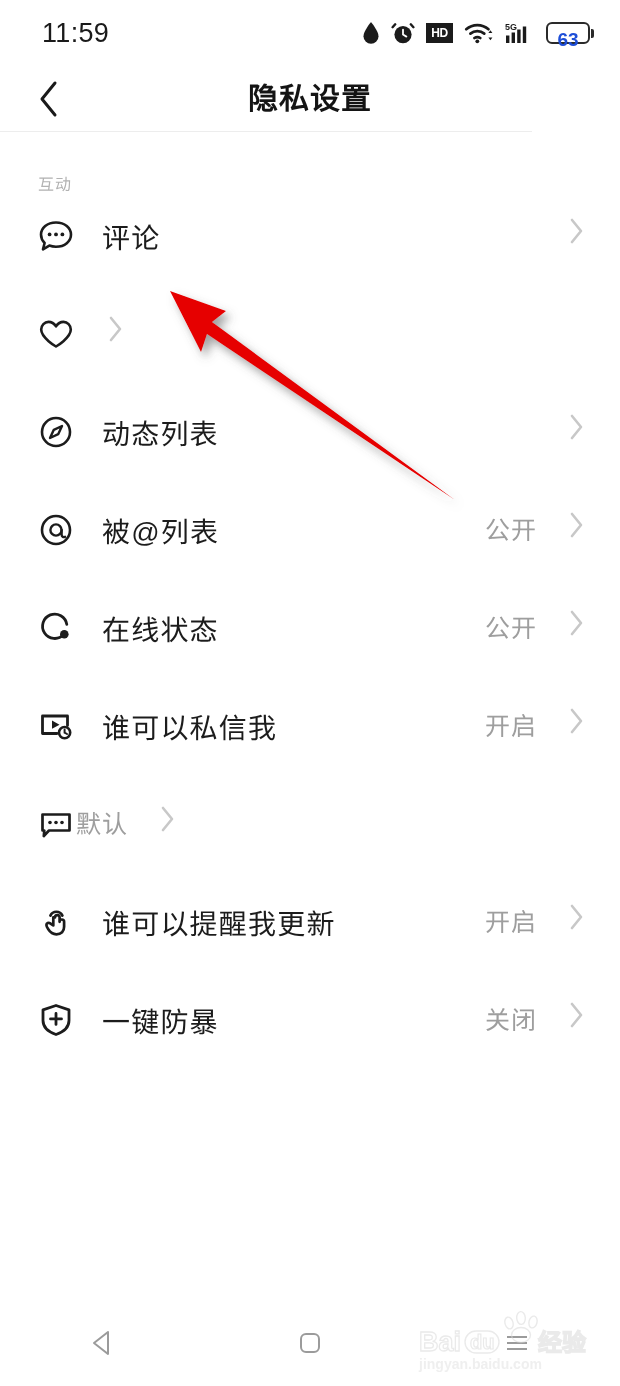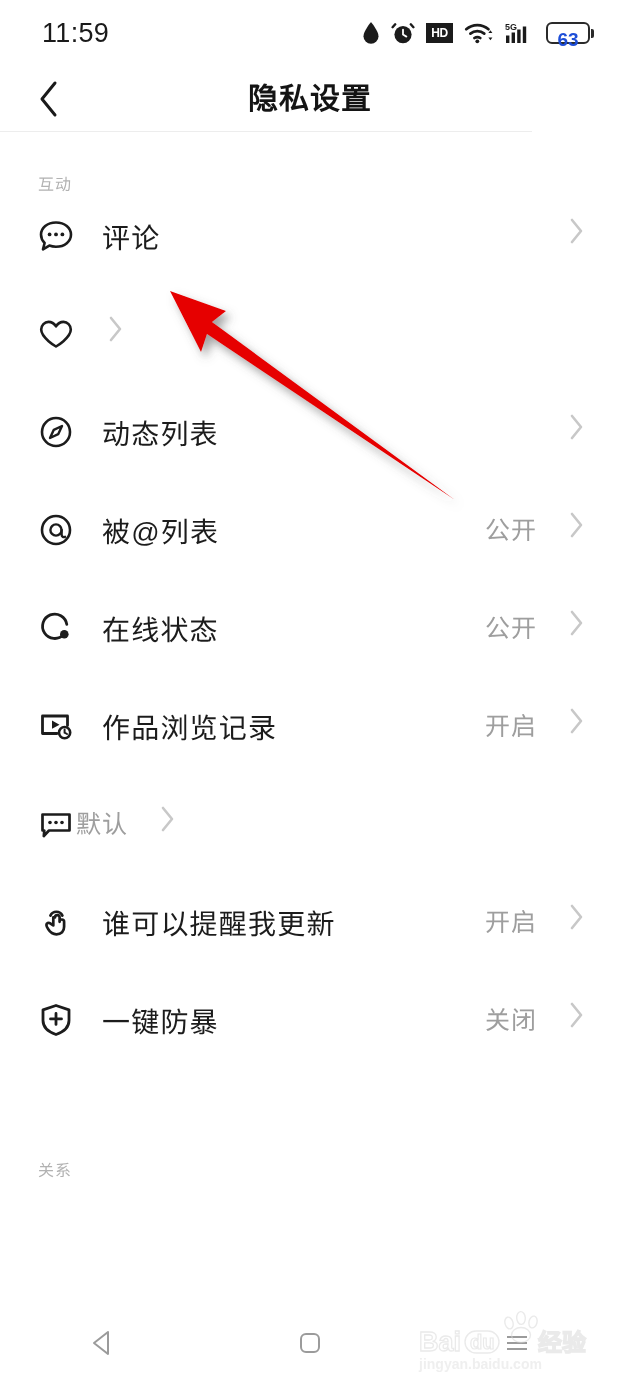--- a/index.html
+++ b/index.html
@@ -352,21 +352,21 @@
 
     <div class="row">
       <span class="row-icon">
         <svg width="38" height="38" viewBox="0 0 38 38">
           <path d="M30.5 18.5 L30.5 9 L5.5 9 L5.5 26.5 L20 26.5" fill="none" stroke="#1c1c1c" stroke-width="2.8" stroke-linejoin="round" stroke-linecap="round"></path>
           <path d="M15 13.6 L22.5 17.7 L15 21.8 Z" fill="#1c1c1c"></path>
           <circle cx="27.6" cy="25.6" r="5.6" fill="none" stroke="#1c1c1c" stroke-width="2.6"></circle>
           <path d="M27.6 22.4 L27.6 25.6 L30 27" stroke="#1c1c1c" stroke-width="2" fill="none" stroke-linecap="round"></path>
         </svg>
       </span>
-      <span class="row-label">作品浏览记录</span>
+      <span class="row-label">谁可以私信我</span>
       <span class="row-value">开启</span>
       <span class="row-chevron">
         <svg width="16" height="28" viewBox="0 0 16 28">
             <path d="M3 3 L12 14 L3 25" stroke="#c8c8c8" stroke-width="2.6" fill="none" stroke-linecap="round" stroke-linejoin="round"></path>
           </svg>
       </span>
     </div>
 
     <div class="row">
       <span class="row-icon">
@@ -410,21 +410,20 @@
       </span>
       <span class="row-label">一键防暴</span>
       <span class="row-value">关闭</span>
       <span class="row-chevron">
         <svg width="16" height="28" viewBox="0 0 16 28">
             <path d="M3 3 L12 14 L3 25" stroke="#c8c8c8" stroke-width="2.6" fill="none" stroke-linecap="round" stroke-linejoin="round"></path>
           </svg>
       </span>
     </div>
 
-    <div class="section-title relations">关系</div>
 
   </div>
 
   <svg id="annotation-arrow" viewBox="0 0 620 1386">
     <defs>
       <filter id="arrowShadow" x="-30%" y="-30%" width="180%" height="180%">
         <feDropShadow dx="5" dy="6" stdDeviation="5" flood-color="#555555" flood-opacity="0.55"></feDropShadow>
       </filter>
     </defs>
     <g filter="url(#arrowShadow)">

